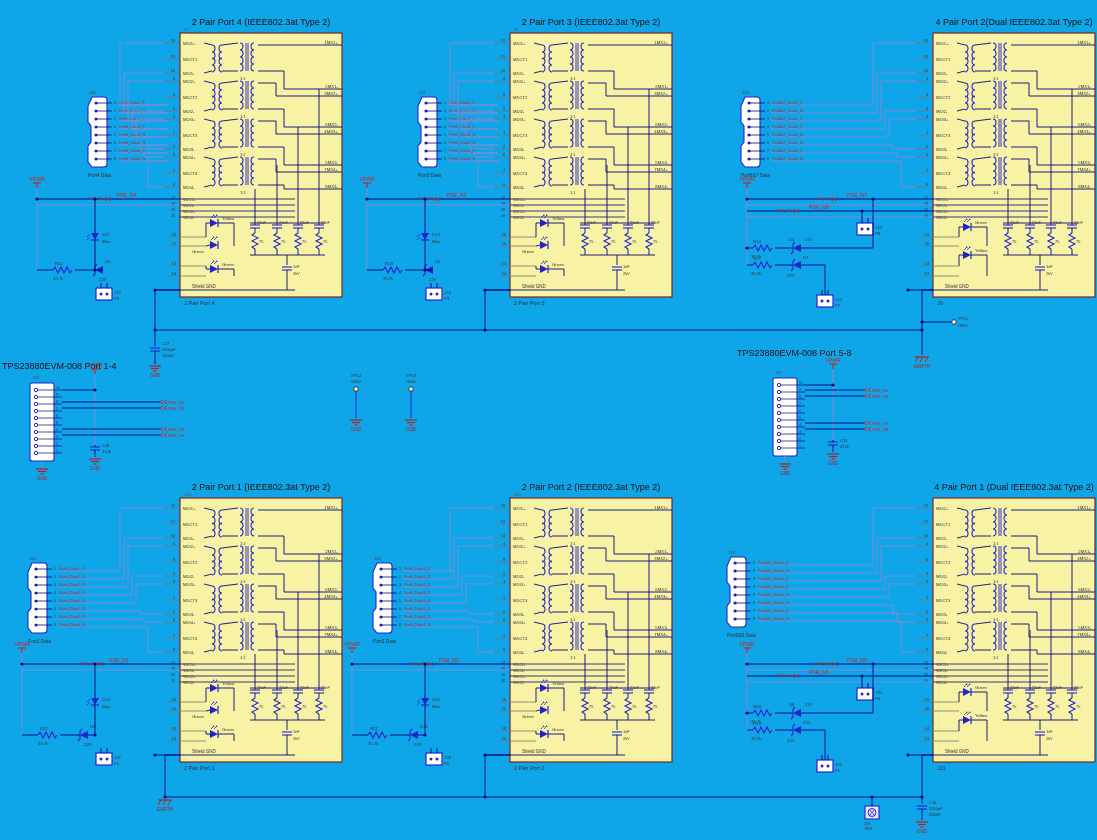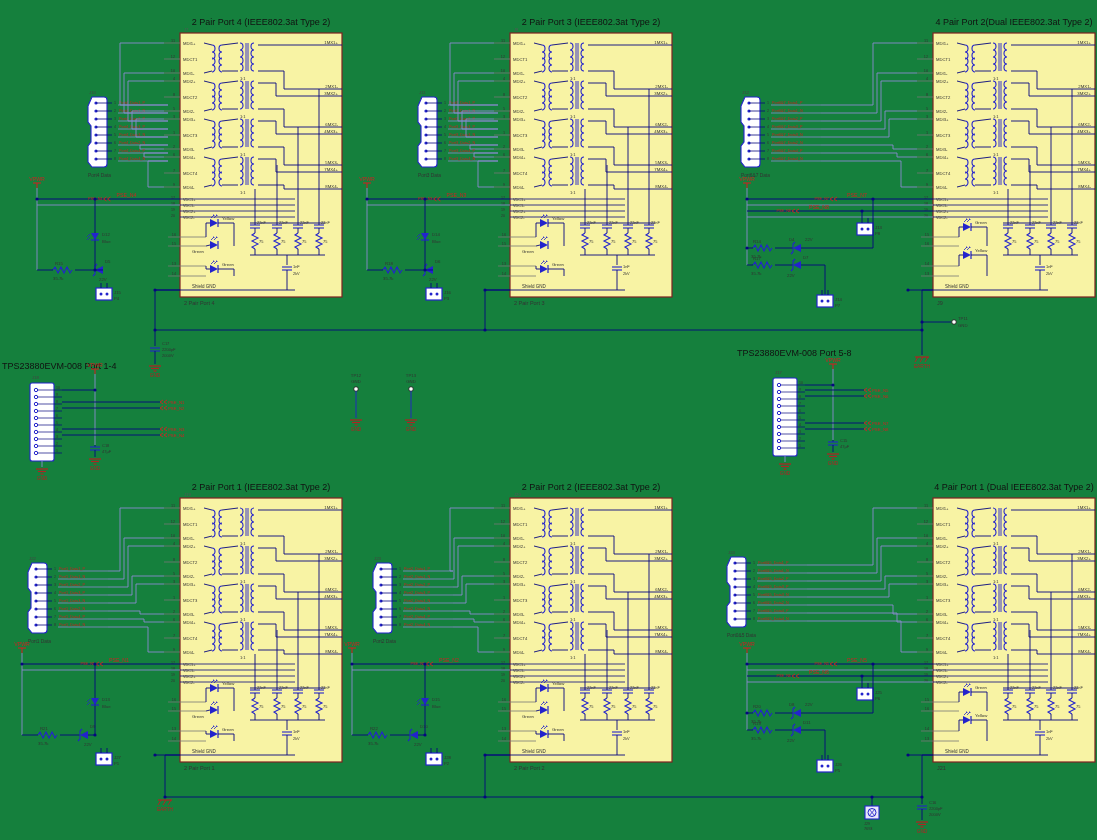--- a/index.html
+++ b/index.html
@@ -1,16 +1,16 @@
 <!DOCTYPE html>
 <html><head>
 <meta charset="utf-8">
 <style>
   html,body{margin:0;padding:0;background:#ffffff;}
-  .page{position:relative;width:1097px;height:840px;background:#15803d;overflow:hidden;
+  .page{position:relative;width:1097px;height:840px;background:#0ea5e9;overflow:hidden;
         font-family:"Liberation Sans",sans-serif;}
   svg text{font-family:"Liberation Sans",sans-serif;}
 </style>
 </head>
 <body>
 
 <div class="page">
   <svg id="sch" width="1097" height="840" viewBox="0 0 1097 840">
       <g>
         <rect x="180" y="33" width="162" height="264" fill="#F8F3A4" stroke="#7E2222" stroke-width="1.2"></rect>

